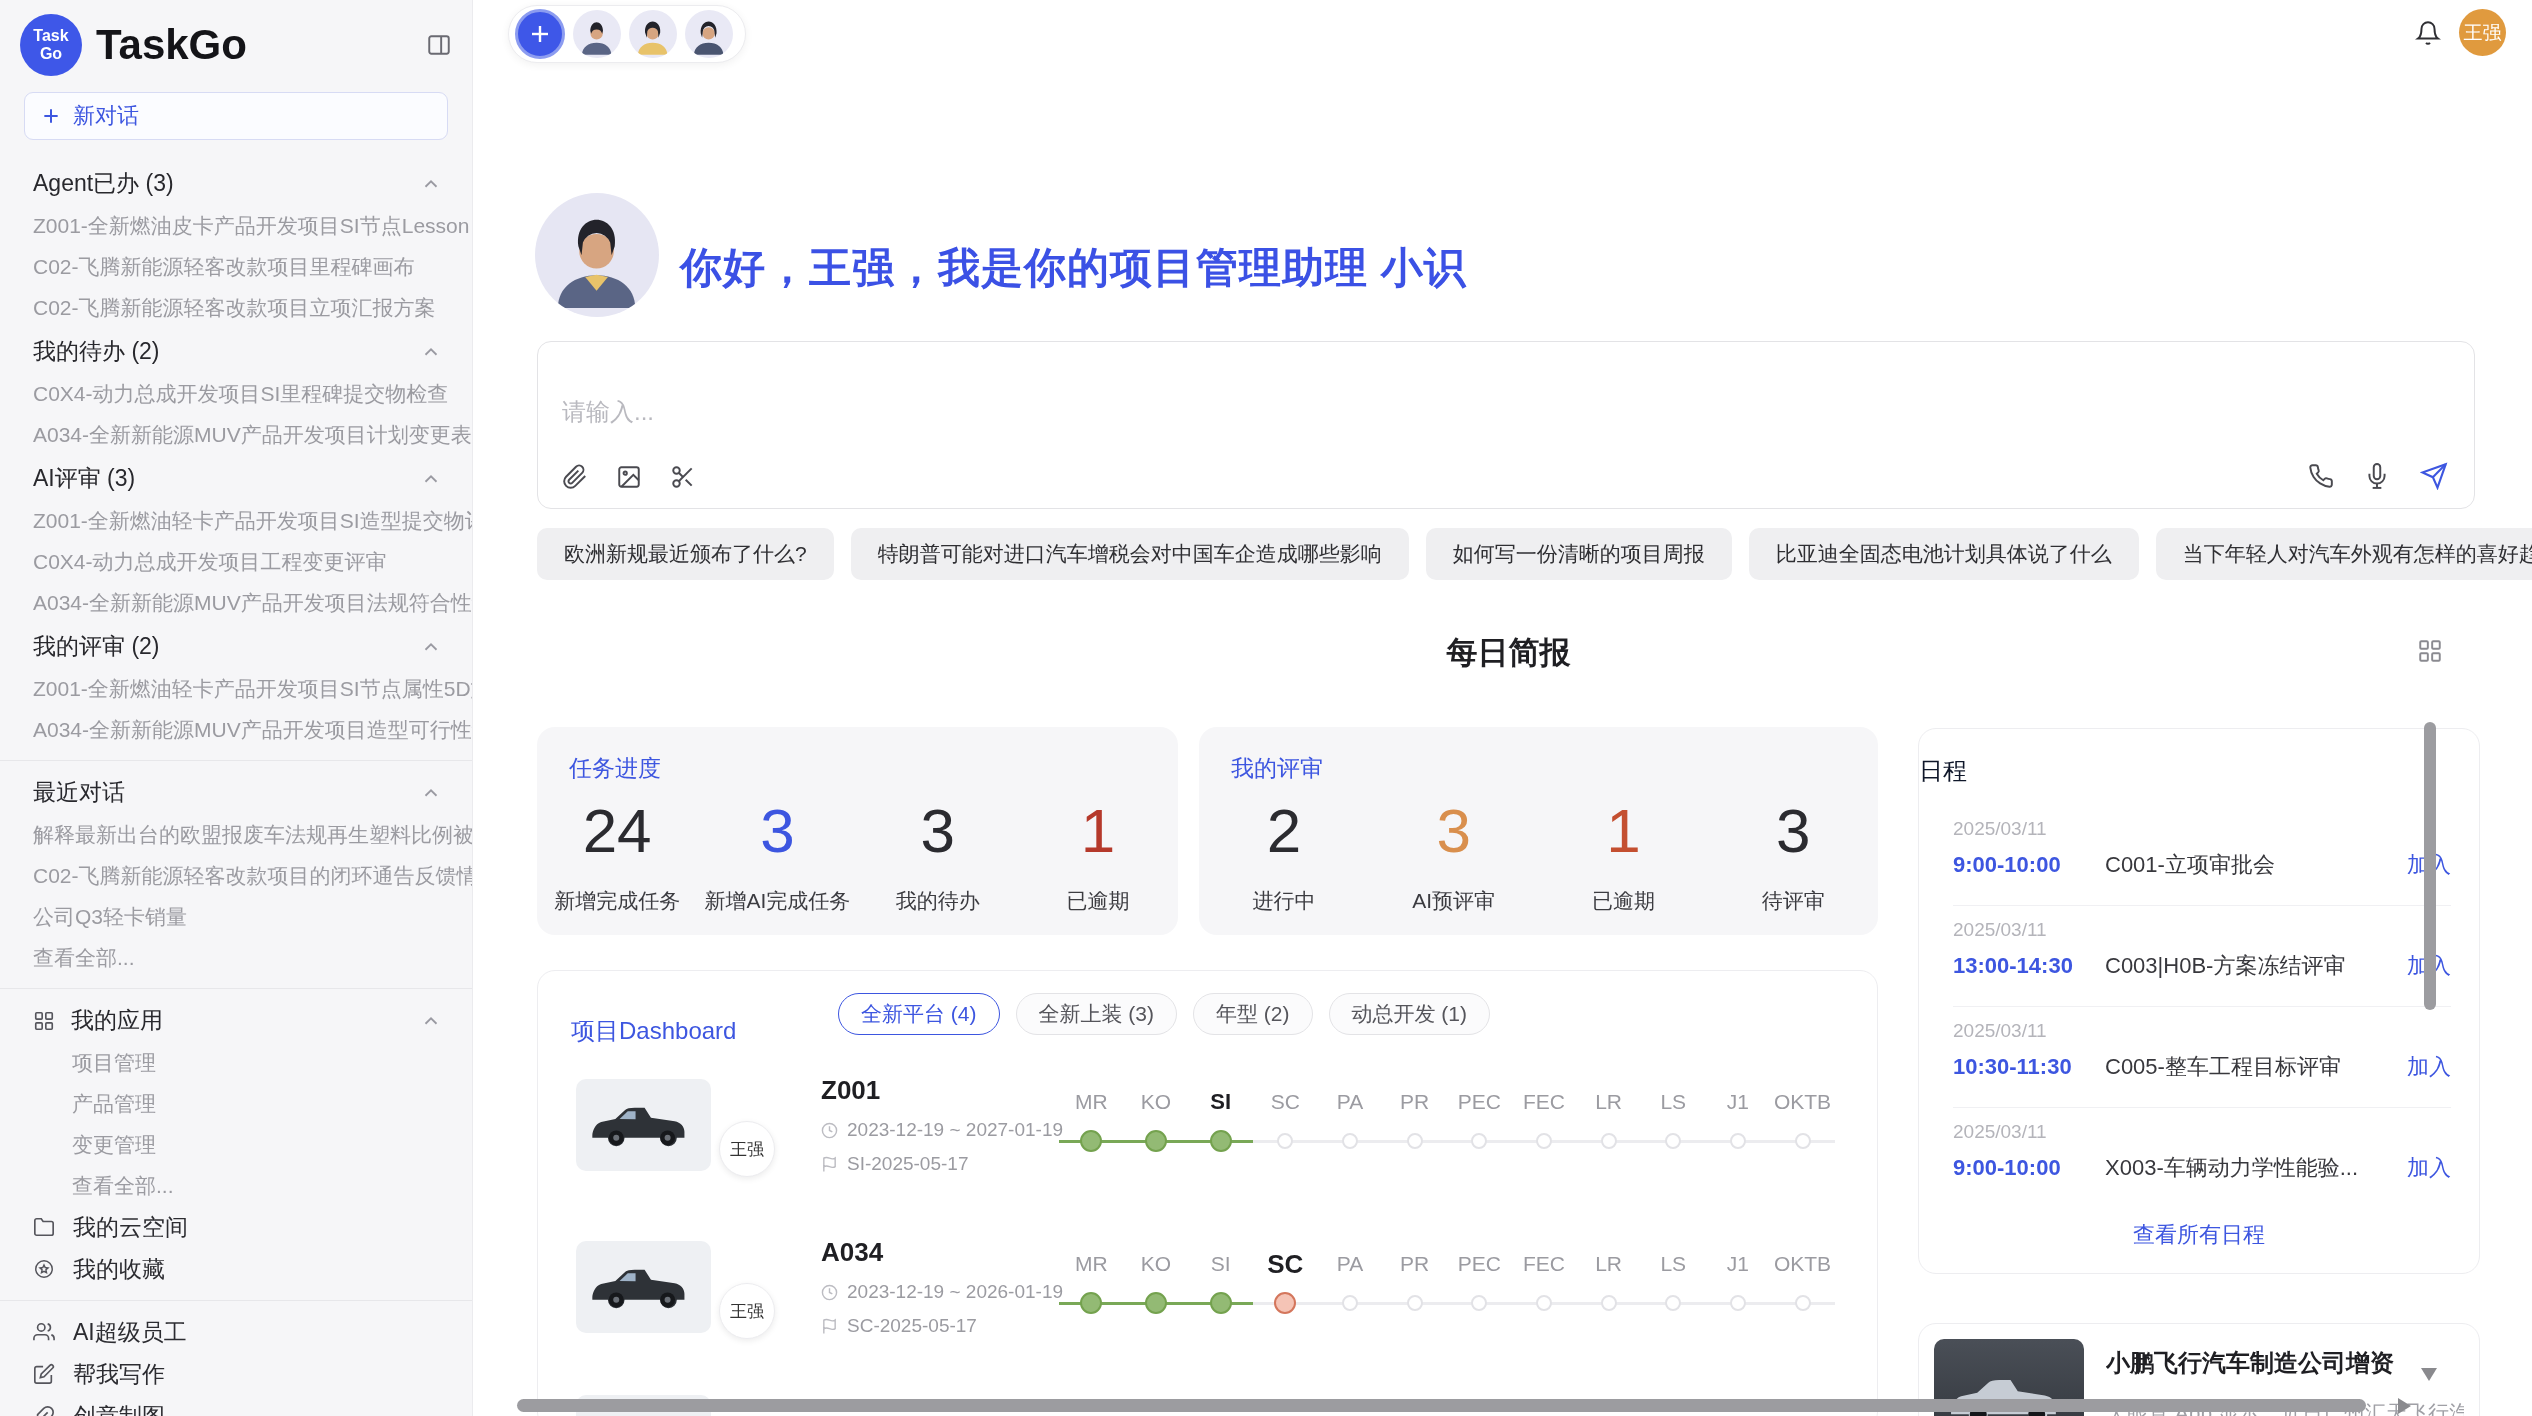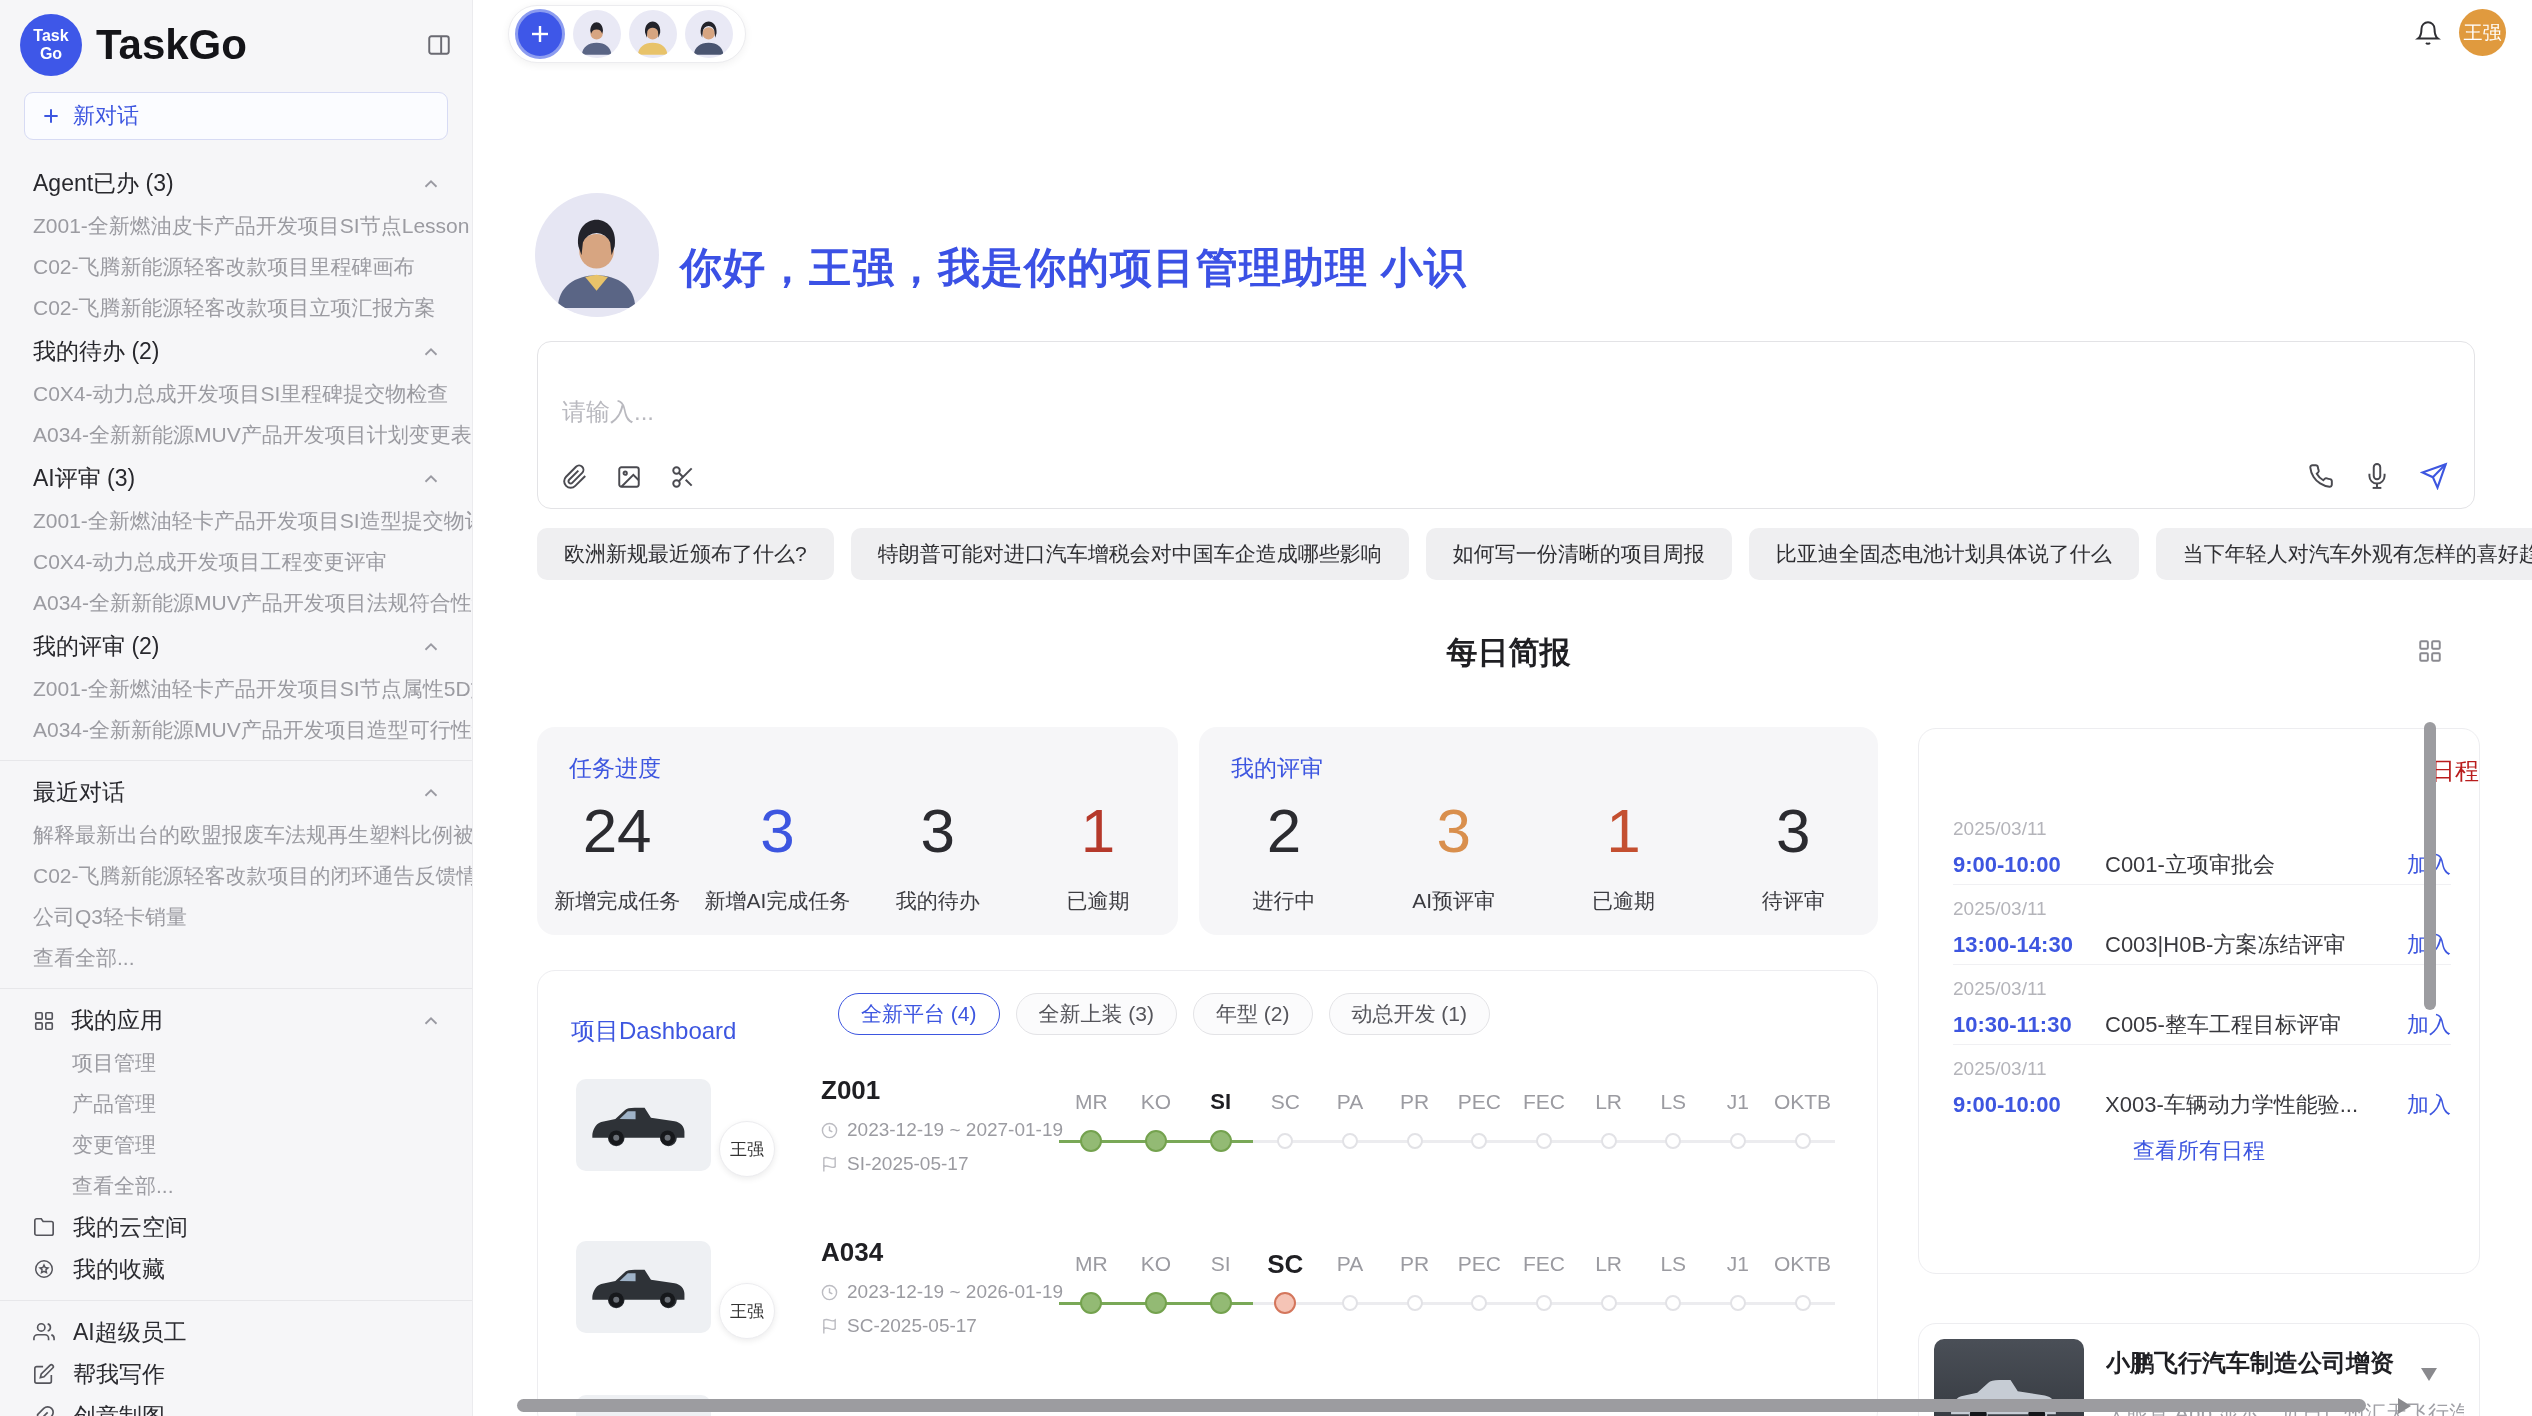--- a/index.html
+++ b/index.html
@@ -78,23 +78,23 @@
   .ms-label.cur.alert{font-size:26px;}
   .ms-track{position:relative;height:42px;margin-top:8px;}
   .ms-line{position:absolute;left:0;right:0;top:15px;height:3px;}
   .ms-line.g{background:#79a857;} .ms-line.n{background:#ececef;}
   .ms-dot{position:absolute;left:50%;border-radius:50%;}
   .ms-dot.done{width:22px;height:22px;margin-left:-11px;top:5px;background:#93ba74;border:2px solid #74a24e;}
   .ms-dot.todo{width:16px;height:16px;margin-left:-8px;top:8px;background:#fff;border:2px solid #e2e2e6;}
   .ms-dot.alert{width:22px;height:22px;margin-left:-11px;top:5px;background:#f5c4b6;border:2px solid #d4765c;}
 
   .sched{position:absolute;left:1445px;top:728px;width:562px;height:546px;background:#fff;border:1px solid #ededf0;border-radius:18px;overflow:hidden;}
-  .sched-title{margin-top:26px;text-align:right;font-size:24px;color:#b91c1c;}
+  .sched-title{margin-top:26px;text-align:left;font-size:24px;color:#0f172a;}
   .sched-list{margin:18px 28px 0 34px;}
-  .sched-item{padding:13px 0 4px 0;border-bottom:1px solid #f0f0f3;}
+  .sched-item{padding:13px 0 25px 0;border-bottom:1px solid #f0f0f3;}
   .sched-item:last-child{border-bottom:none;}
   .s-date{font-size:19px;color:#b4b4ba;}
   .s-row{display:flex;align-items:center;margin-top:10px;}
   .s-time{width:152px;font-size:22px;font-weight:700;color:#3d56e0;flex:0 0 auto;}
   .s-title{flex:1;font-size:22px;color:#38383d;white-space:nowrap;overflow:hidden;}
   .s-join{font-size:22px;color:#3d56e0;margin-left:10px;cursor:pointer;flex:0 0 auto;}
   .view-all{text-align:center;font-size:22px;color:#3d56e0;margin-top:12px;cursor:pointer;}
 
   .news{position:absolute;left:1445px;top:1323px;width:562px;height:120px;background:#fff;border:1px solid #ededf0;border-radius:18px;padding:15px;display:flex;gap:22px;overflow:hidden;cursor:pointer;}
   .news-img{width:150px;height:120px;border-radius:10px;background:linear-gradient(#4a4f57,#2e3238);flex:0 0 auto;display:flex;align-items:center;justify-content:center;overflow:hidden;}

